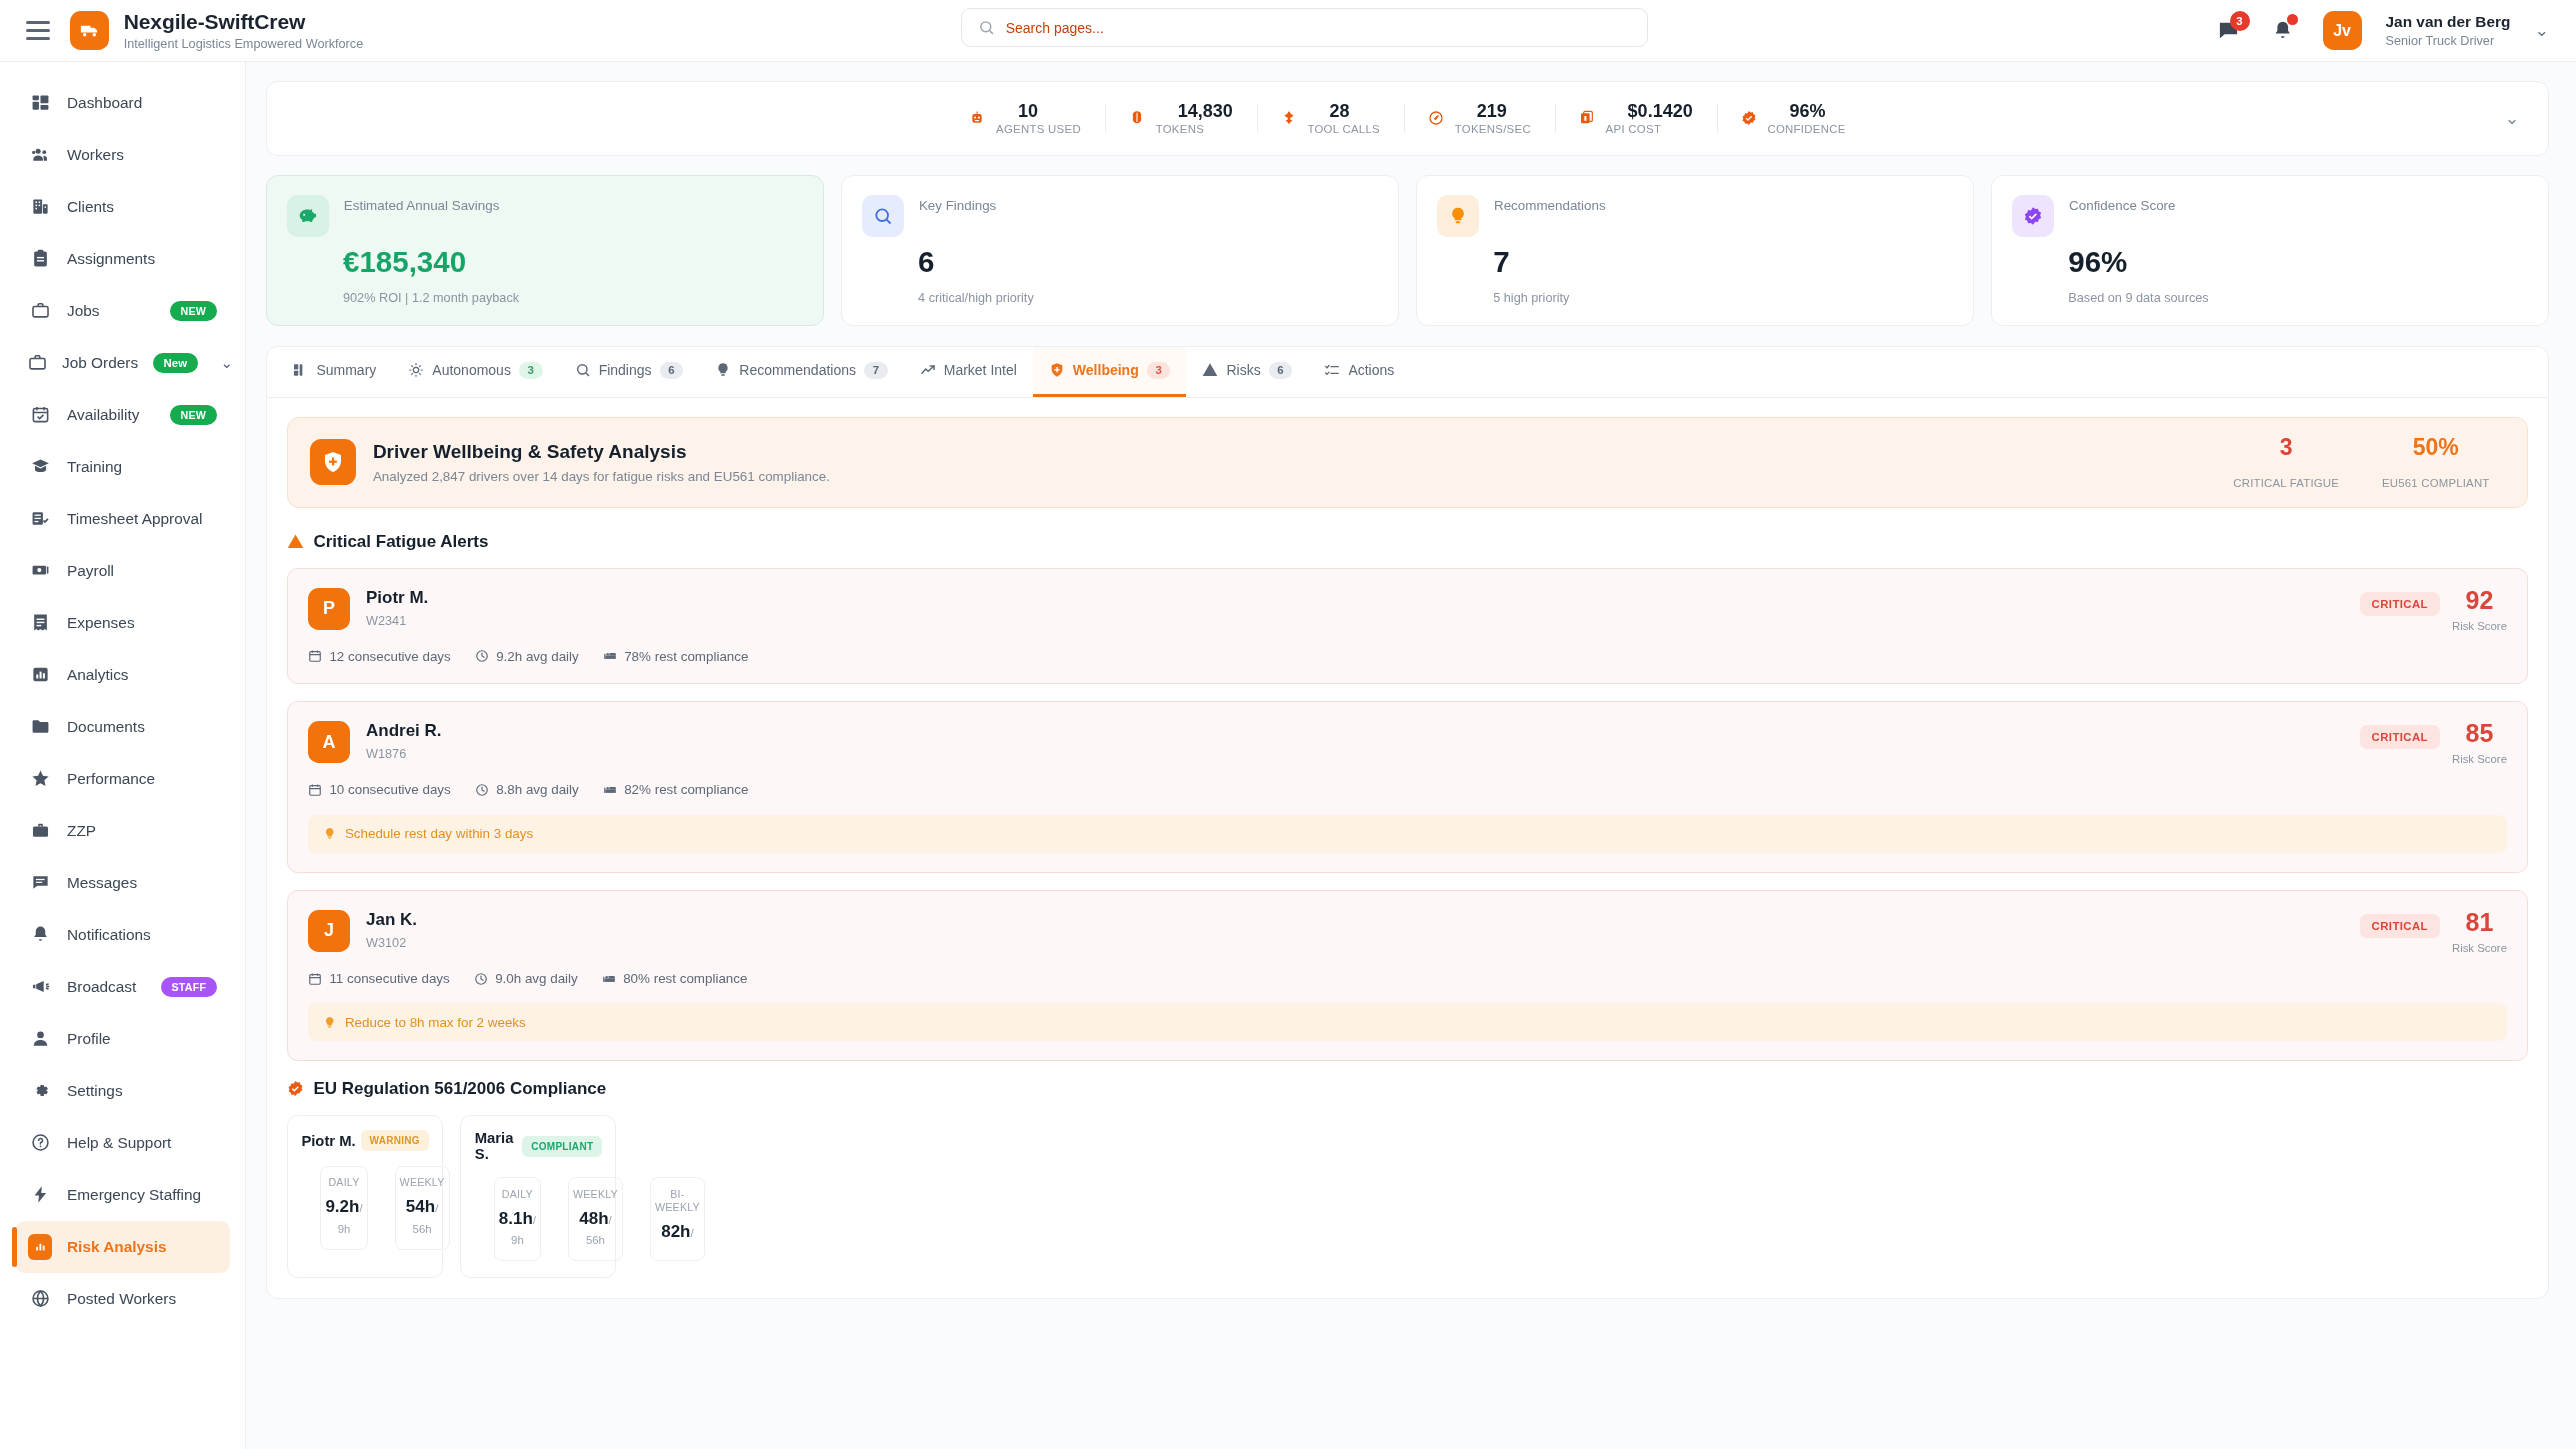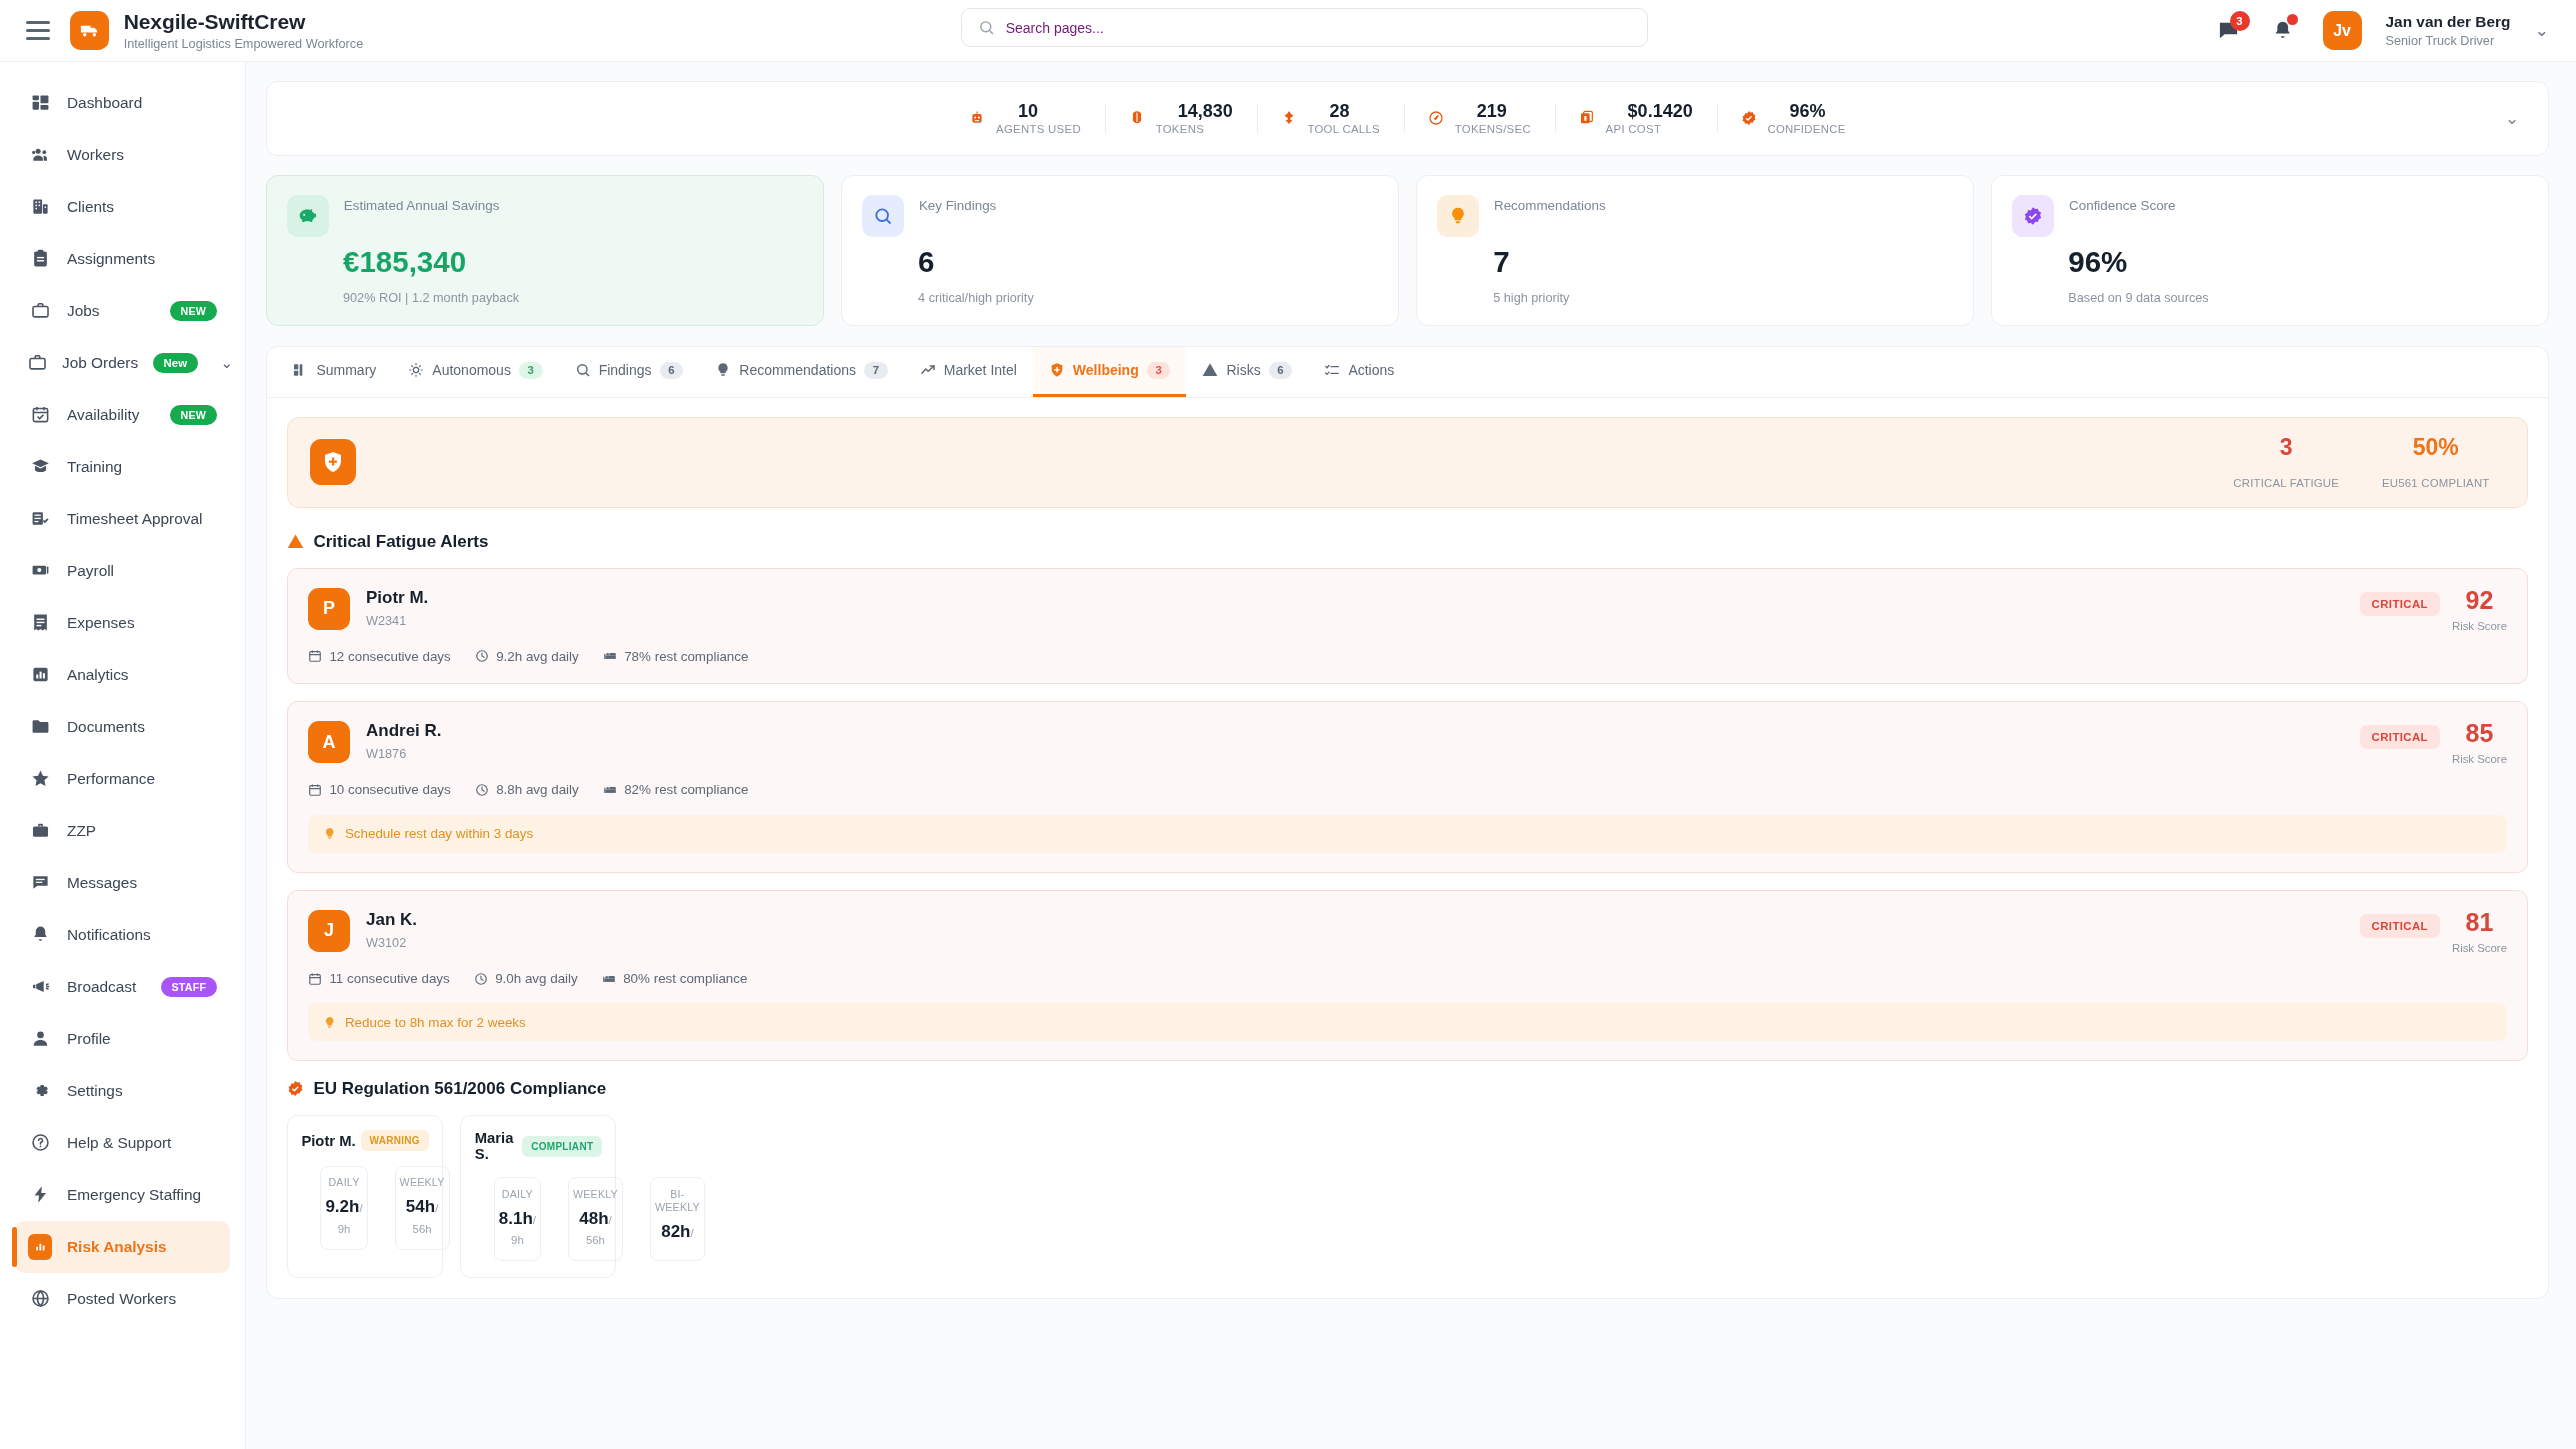--- a/index.html
+++ b/index.html
@@ -32,21 +32,21 @@
   .brandtext { display: flex; flex-direction: column; justify-content: center; }
   .brandtitle { font-size: 21px; font-weight: bold; color: #1c2430; line-height: 1.15; letter-spacing: -0.1px;}
   .brandsub { font-size: 12.7px; color: #7b8796; margin-top: 2.7px; }
 
   .searchwrap { position: absolute; left: 961px; top: 8px; width: 687px; }
   .searchbox {
     height: 39px; border: 1.3px solid #e2e6eb; border-radius: 9.4px;
     display: flex; align-items: center; gap: 10.7px; padding: 0 16px;
     background: #fff;
   }
-  .searchbox .ph { font-size: 14px; color: #701a75; text-align: center; }
+  .searchbox .ph { font-size: 14px; color: #c2410c; text-align: center; }
 
   .topright { margin-left: auto; display: flex; align-items: center; gap: 24px; }
   .iconbtn { position: relative; width: 31px; height: 31px; display: flex; align-items: center; justify-content: center; cursor: pointer;}
   .badge-count {
     position: absolute; top: -4px; right: -6px; min-width: 20px; height: 20px;
     border-radius: 10px; background: #e8392d; color: #fff; font-size: 11.4px; font-weight: bold;
     display: flex; align-items: center; justify-content: center; padding: 0 4.7px;
   }
   .dot-red { position: absolute; top: -0.7px; right: 0.7px; width: 10.7px; height: 10.7px; border-radius: 50%; background: #e8392d; }
   .avatar {
@@ -724,20 +724,24 @@
         <div class="tabbody">
 
           <div class="wbbanner">
             <div class="wbicon">
               <svg width="24" height="24" viewBox="0 0 24 24" fill="#fff">
                 <path d="M12 2l8 3v6c0 5-3.4 9.1-8 11-4.6-1.9-8-6-8-11V5z"></path>
                 <rect x="11" y="7.5" width="2.2" height="8" fill="#f2720c"></rect>
                 <rect x="7.9" y="10.6" width="8" height="2.2" fill="#f2720c"></rect>
               </svg>
             </div>
+            <div>
+              <div class="wbtitle">Driver Wellbeing &amp; Safety Analysis</div>
+              <div class="wbsub">Analyzed 2,847 drivers over 14 days for fatigue risks and EU561 compliance.</div>
+            </div>
             <div class="wbstats" id="wbstats">
                 <div class="wbstat">
                   <div class="v red">3</div>
                   <div class="l">CRITICAL FATIGUE</div>
                 </div>
                 <div class="wbstat">
                   <div class="v orange">50%</div>
                   <div class="l">EU561 COMPLIANT</div>
                 </div>
               </div>

